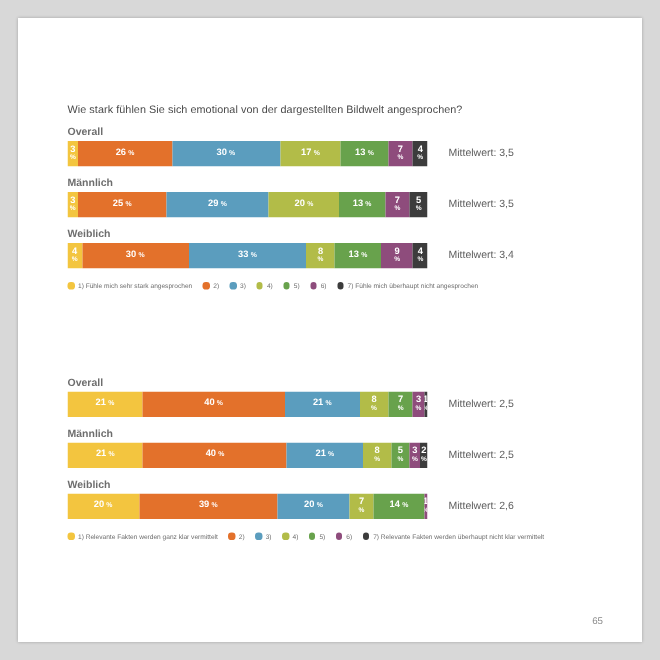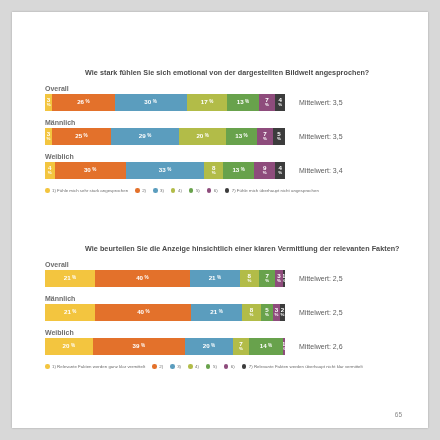--- a/index.html
+++ b/index.html
@@ -16,25 +16,24 @@
     background:#ffffff;
     box-shadow:0 0 2px rgba(0,0,0,.25);
     overflow:hidden;
   }
   .inner{
     position:absolute;
     left:33px; top:0; right:12px; bottom:0;
   }
   .q-title{
     font-size:7.2px;
-    font-weight:bold;
+    font-weight:normal;
     color:#4a4a4a;
     letter-spacing:.05px;
     white-space:nowrap;
-    margin-left:40px;
   }
   .grp-label{
     font-size:7px;
     font-weight:bold;
     color:#6d6d6d;
     margin-bottom:2px;
   }
   .row{
     display:flex;
     align-items:center;
@@ -244,21 +243,20 @@
             <span class="legend-text">6)</span>
           </div>
           <div class="legend-item">
             <span class="dot" style="background: rgb(60, 60, 60);"></span>
             <span class="legend-text">7) Fühle mich überhaupt nicht angesprochen</span>
           </div>
         </div>
     </div>
 
     <div class="block2">
-      <div class="q-title">Wie beurteilen Sie die Anzeige hinsichtlich einer klaren Vermittlung der relevanten Fakten?</div>
 
       <div class="grp">
         <div class="grp-label">Overall</div>
         <div class="row">
           <div class="bar">
               <div class="seg wide" style="background: rgb(243, 197, 63); width: 20.7921%;">
                 <span class="pct-num">21</span>
                 <span class="pct-sym">%</span>
               </div>
               <div class="seg wide" style="background: rgb(227, 113, 43); width: 39.604%;">

